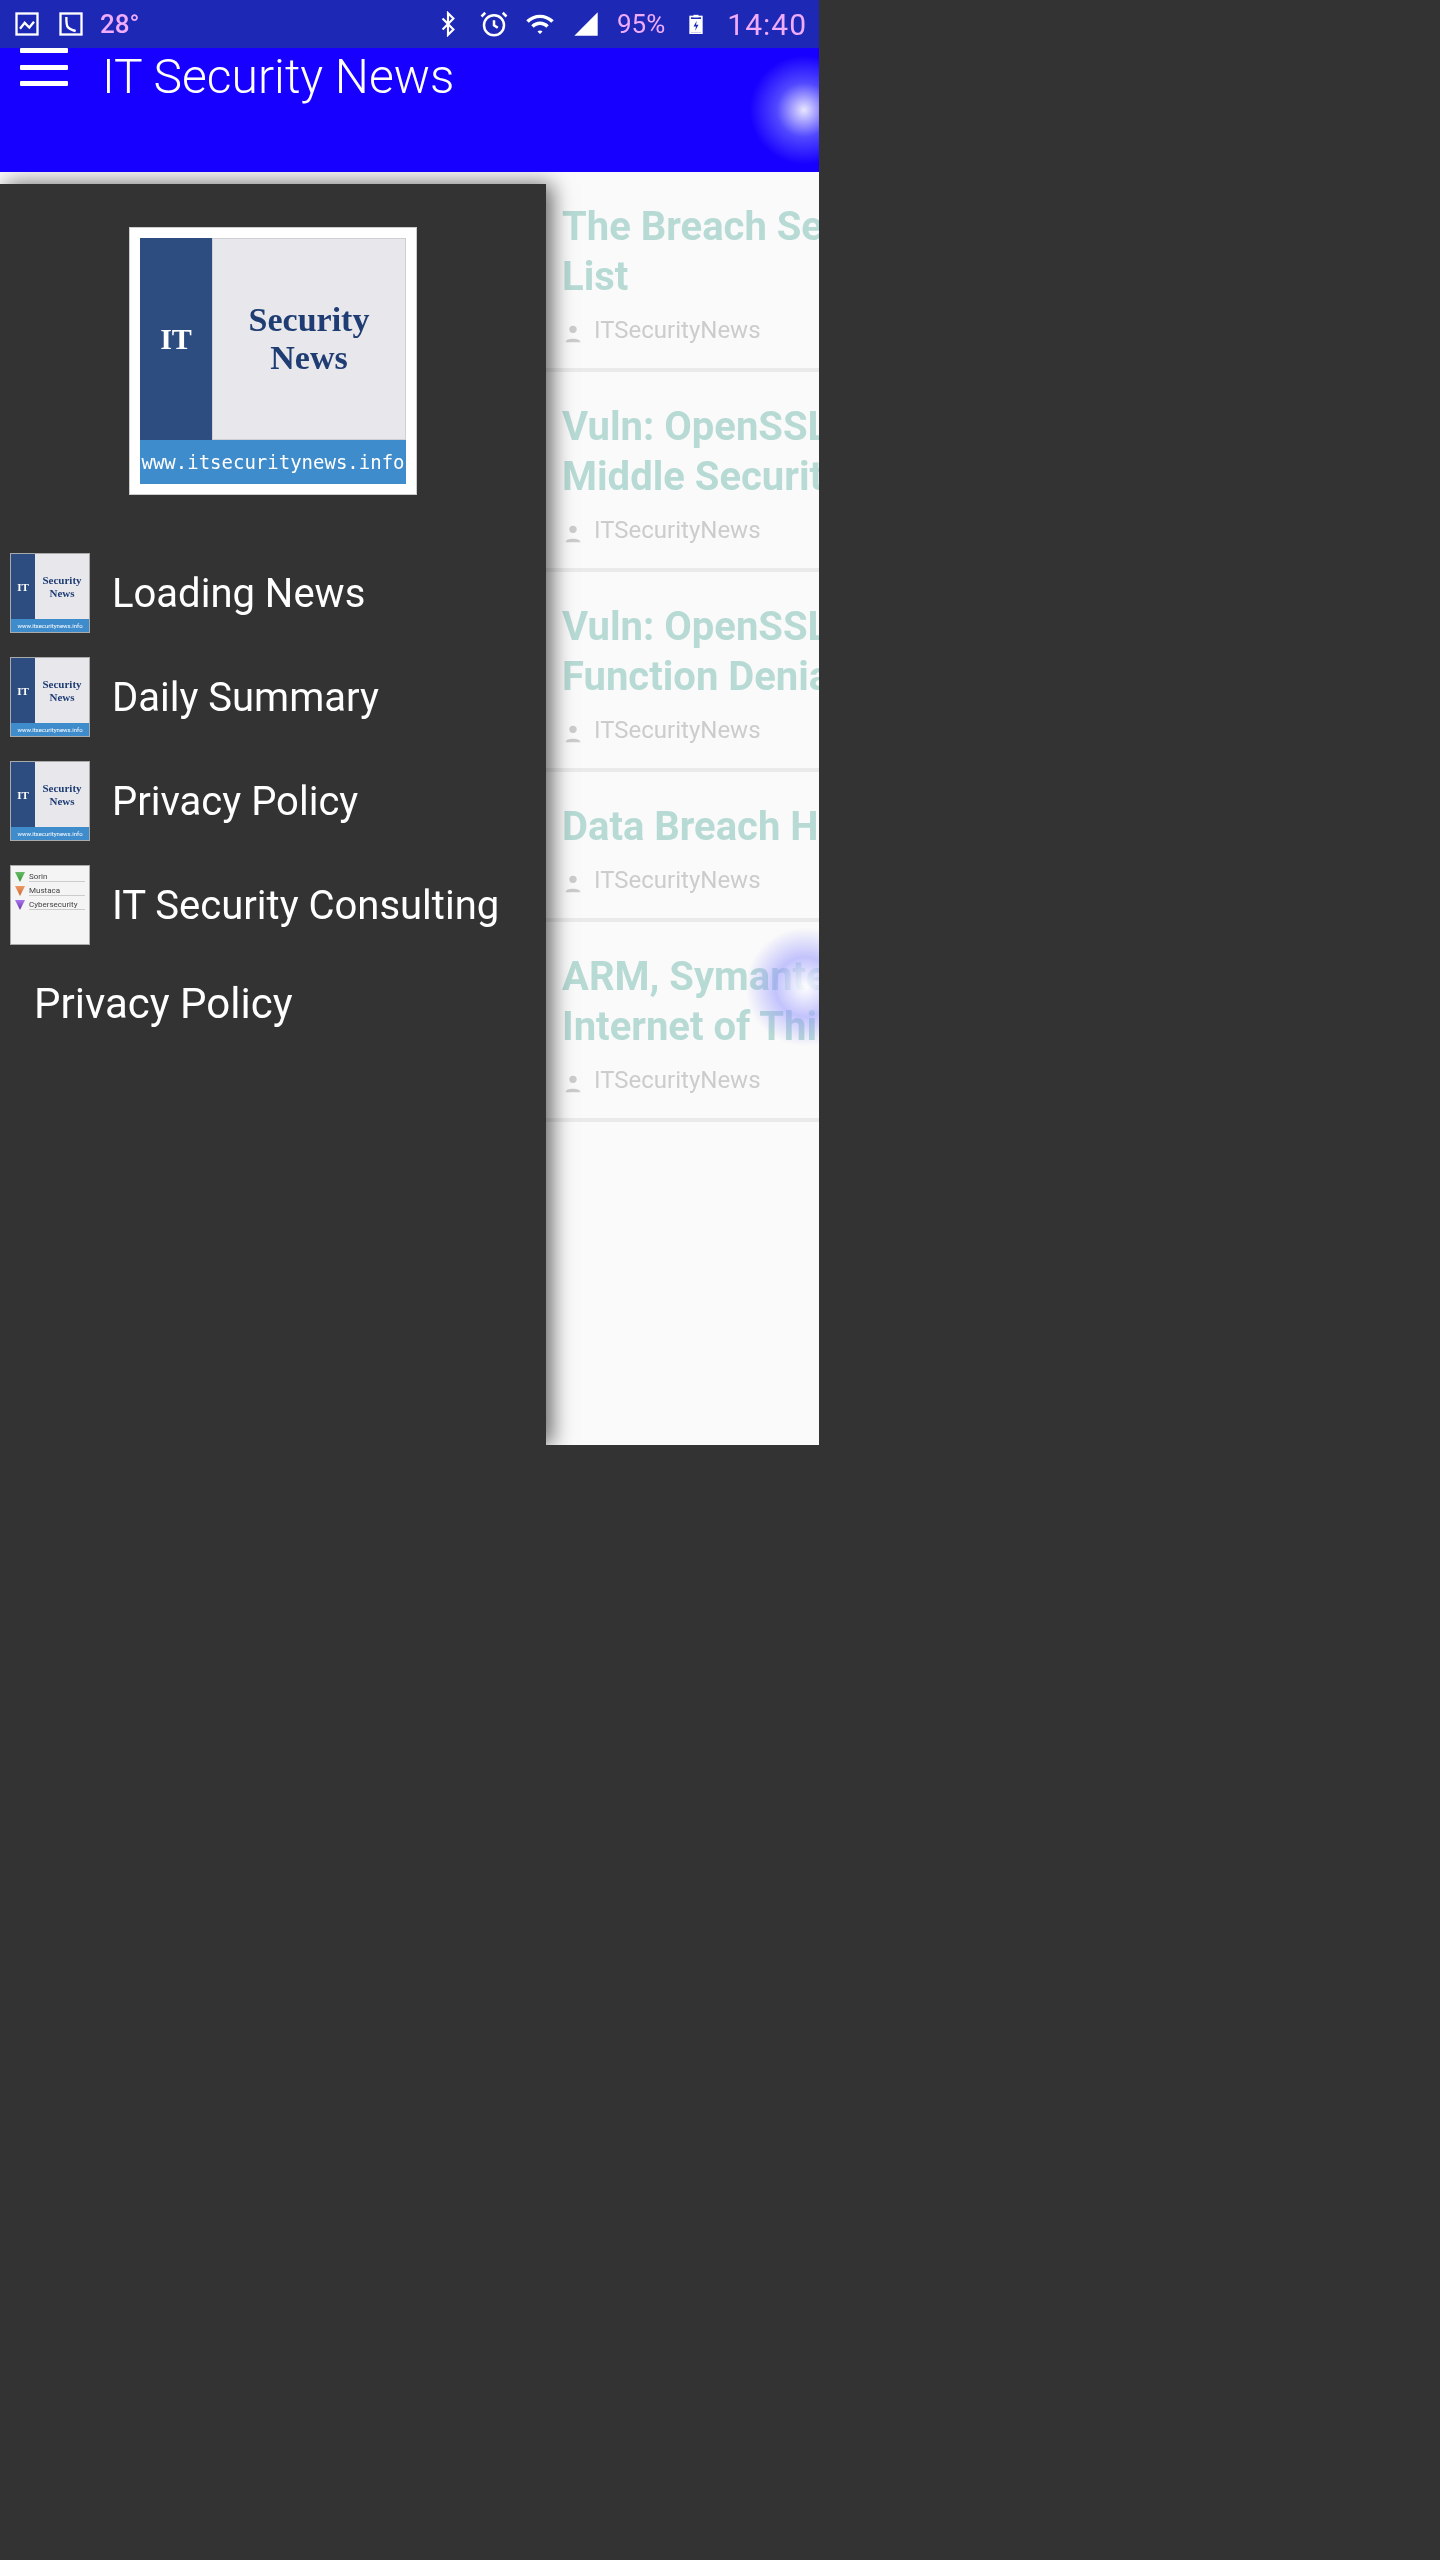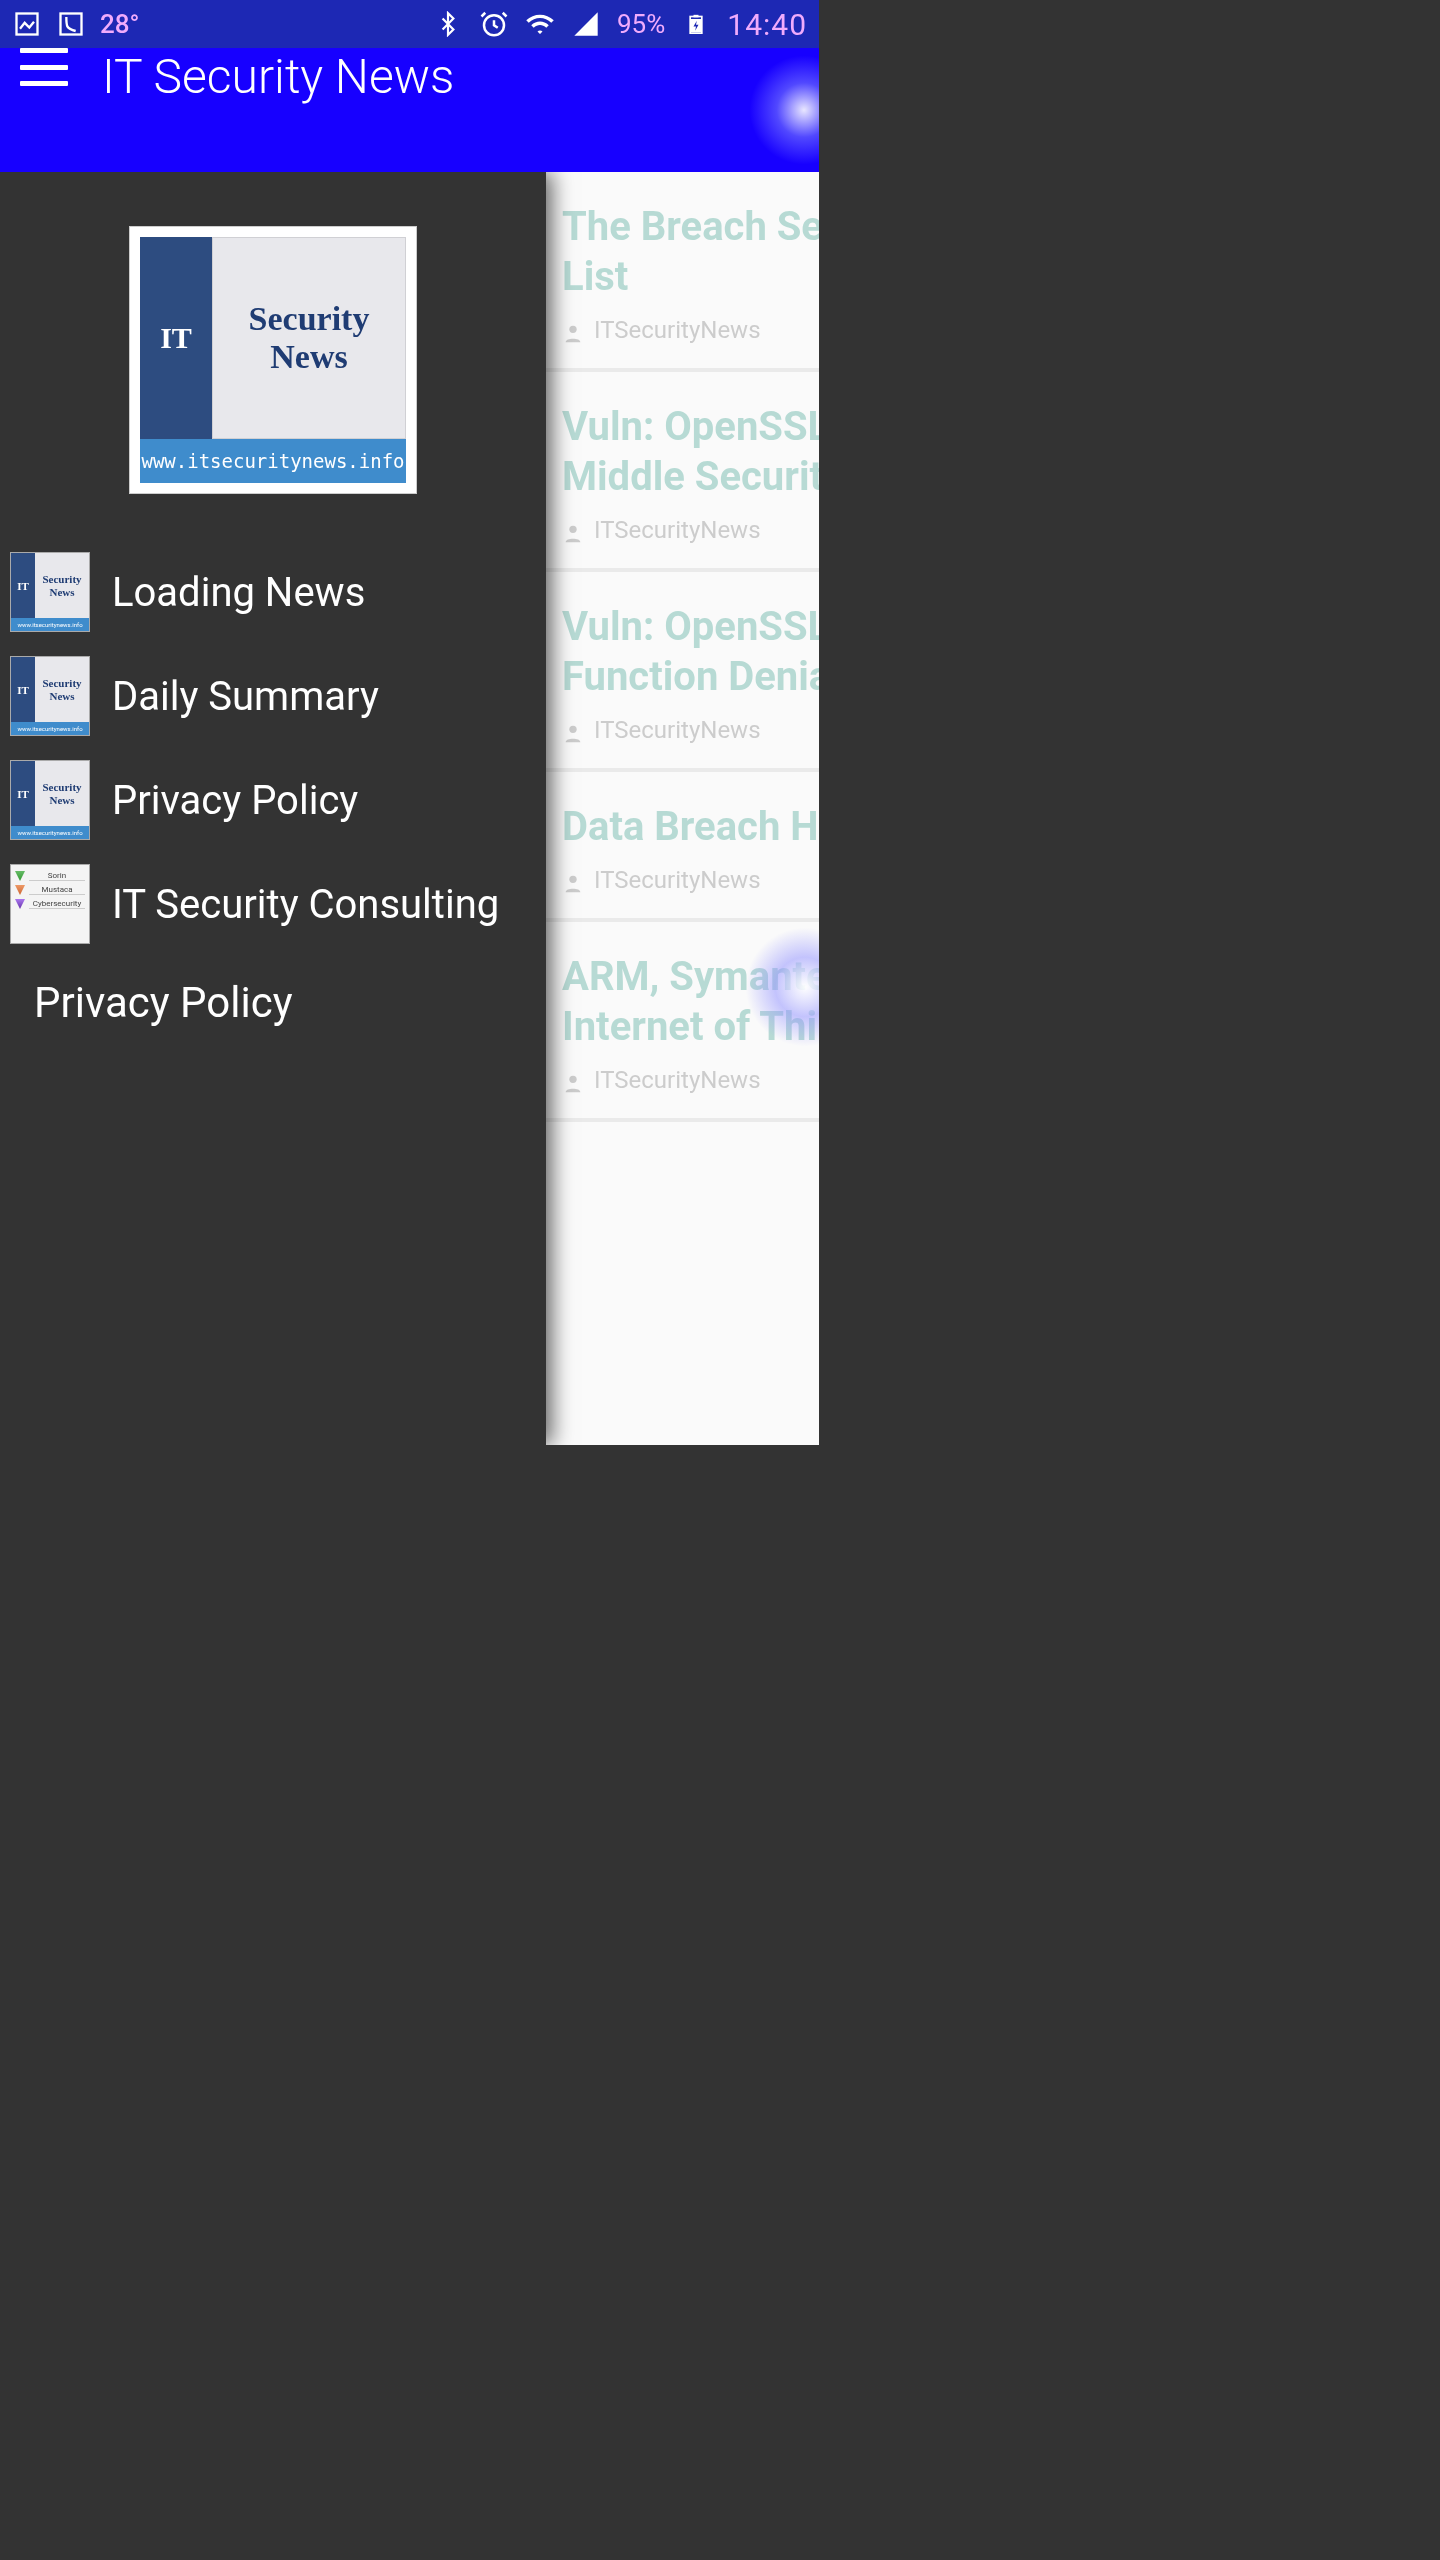--- a/index.html
+++ b/index.html
@@ -58,26 +58,26 @@
 
 .glow-side {
   position:absolute; right:-46px; top: 755px;
   width:120px; height:120px; border-radius:50%;
   background: radial-gradient(circle, rgba(255,255,255,0.9) 0%, rgba(150,150,255,0.55) 35%, rgba(0,0,0,0) 70%);
   pointer-events:none;
 }
 
 
 .drawer {
-  position:absolute; left:0; top:0; bottom:0;
+  position:absolute; left:0; top:12px; bottom:0;
   width: 546px;
   background: #333333;
   color:#fff;
   box-shadow: 6px 0 20px rgba(0,0,0,0.6);
-  padding-top: 18px;
+  padding-top: 7px;
 }
 .drawer-logo-wrap { display:flex; justify-content:center; padding: 36px 0 46px; }
 .drawer-logo {
   width: 288px; height: 268px; background:#fff; padding:10px;
   display:flex; flex-direction:column; border:1px solid #ccc;
 }
 .logo-top { flex:1; display:flex; }
 .logo-it { width:72px; background:#2d4c80; color:#fff; display:flex; align-items:center; justify-content:center; font-size:30px; font-weight:700; font-family: Georgia, serif; }
 .logo-text { flex:1; background:#e8e8ec; display:flex; flex-direction:column; align-items:center; justify-content:center; gap:4px; border:1px solid #d0d0d4; }
 .logo-text span { font-family: Georgia, 'Times New Roman', serif; font-weight:700; color:#1f3c73; font-size:34px; line-height:1; }
@@ -92,21 +92,21 @@
 .thumb-mini .mini-tx span { font-size:11px; color:#1f3c73; font-weight:700; font-family: Georgia, serif; line-height:1.1;}
 .thumb-mini .mini-bot { height:13px; background:#3f8ccc; font-size:6px; color:#fff; text-align:center; line-height:13px; overflow:hidden;}
 
 .thumb-person { background:#1a1a1a; position:relative; overflow:hidden; }
 .thumb-person::before{ content:""; position:absolute; left:50%; top:14px; transform:translateX(-50%); width:30px; height:30px; background:#e0c4a0; border-radius:50%; }
 .thumb-person::after{ content:""; position:absolute; left:50%; bottom:-10px; transform:translateX(-50%); width:70px; height:46px; background:#111; border-radius:14px 14px 0 0; }
 
 .thumb-list { background:#f4f4f4; padding:6px 4px; display:flex; flex-direction:column; gap:4px; }
 .thumb-list .row { display:flex; align-items:center; gap:4px; }
 .thumb-list .chev { width:10px; height:10px; }
-.thumb-list .lbl { font-size:8px; color:#444; border-bottom:1px solid #ccc; flex:1;text-align:center; }
+.thumb-list .lbl { font-size:8px; color:#444; border-bottom:1px solid #ccc; flex:1; }
 .chev.g{ background:linear-gradient(#6b6,#393); clip-path:polygon(0 0,100% 0,50% 100%);} 
 .chev.o{ background:linear-gradient(#e96,#c63); clip-path:polygon(0 0,100% 0,50% 100%);} 
 .chev.p{ background:linear-gradient(#a7e,#63a); clip-path:polygon(0 0,100% 0,50% 100%);} 
 
 .menu-label { font-size: 34px; font-weight:400; color:#fff; }
 .menu-label.big { font-size: 40px; font-weight:400; }
 .menu-label.small { font-size: 28px; font-weight:700; }
 
 .menu-footer { padding: 22px 10px 0 34px; }
 .menu-footer .menu-label { font-size: 42px; font-weight:400; }

